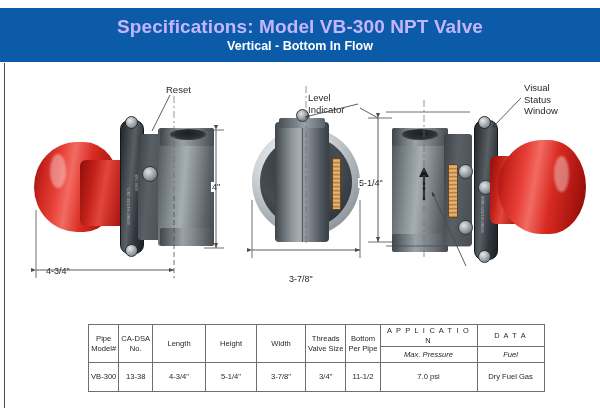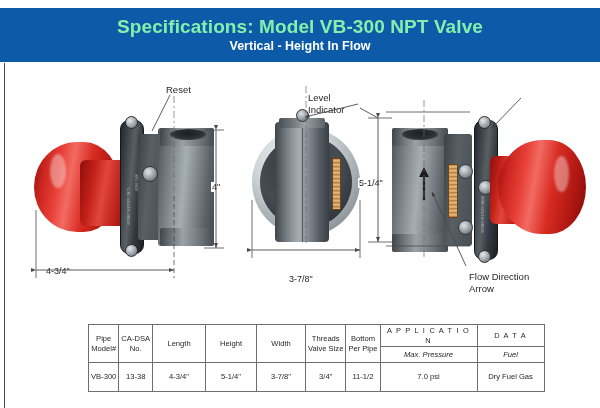--- a/index.html
+++ b/index.html
@@ -12,21 +12,21 @@
   }
   #page{position:relative;width:600px;height:408px;background:#fff;}
 
   
   .header-band{
     position:absolute;left:0;top:8px;width:600px;height:54px;
     background:#0b5ba8;
     display:flex;flex-direction:column;align-items:center;justify-content:center;
   }
   .header-title{
-    color:#86efac;font-weight:bold;font-size:19px;letter-spacing:.1px;
+    color:#c4b5fd;font-weight:bold;font-size:19px;letter-spacing:.1px;
     line-height:21px;white-space:nowrap;
   }
   .header-sub{
     color:#ffffff;font-weight:bold;font-size:12.5px;line-height:15px;
     margin-top:2px;white-space:nowrap;
   }
 
   
   .frame-left{
     position:absolute;left:4px;top:63px;width:1px;height:345px;
@@ -160,21 +160,21 @@
   .sub{height:13px;font-style:italic;}
   .datarow td{height:26px;margin-left:17px;}
 </style>
 </head>
 <body>
 
 <div id="page">
 
   <div class="header-band">
     <div class="header-title">Specifications: Model VB-300 NPT Valve</div>
-    <div class="header-sub">Vertical - Height In Flow</div>
+    <div class="header-sub">Vertical - Bottom In Flow</div>
   </div>
 
   <div class="frame-left"></div>
 
   <div class="canvas">
 
     <div class="view" style="left:20px;top:40px;width:200px;height:185px;">
 
       <div class="dome" style="left:14px;top:40px;width:86px;height:90px;"></div>
       <div class="dome-skirt" style="left:60px;top:58px;width:52px;height:66px;"></div>
@@ -236,22 +236,22 @@
       </div>
       <div class="bolt" style="left:92px;top:14px;width:11px;height:11px;"></div>
       <div class="bolt" style="left:92px;top:148px;width:11px;height:11px;"></div>
       <div class="screw" style="left:92px;top:78px;width:13px;height:13px;"></div>
 
       <div class="dome-skirt" style="left:104px;top:54px;width:36px;height:68px;"></div>
       <div class="dome" style="left:112px;top:38px;width:88px;height:94px;"></div>
       <div class="dome-hl" style="left:168px;top:54px;width:15px;height:36px;"></div>
     </div>
 
-
-    <div class="callout" style="left:469px;top:209px;"><span>Flow Direction<br>Arrow</span></div>
+    <div class="callout" style="left:524px;top:20px;"><span>Visual<br>Status<br>Window</span></div>
+
   </div>
 
   <svg class="overlay" viewBox="0 0 600 408">
     <defs>
       <marker id="ar" markerWidth="7" markerHeight="7" refX="6" refY="2.4" orient="auto" markerUnits="strokeWidth">
         <path d="M0,0 L6,2.4 L0,4.8 z" fill="#4a4a4a"></path>
       </marker>
       <marker id="arS" markerWidth="6" markerHeight="6" refX="5" refY="2" orient="auto" markerUnits="strokeWidth">
         <path d="M0,0 L5,2 L0,4 z" fill="#3a3a3a"></path>
       </marker>

